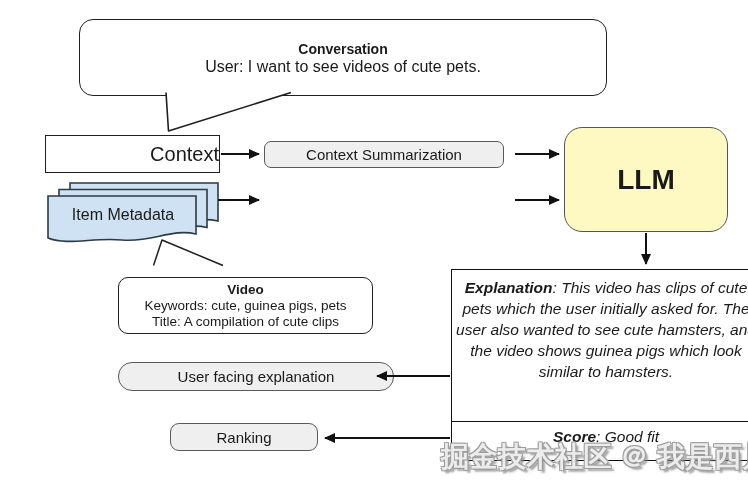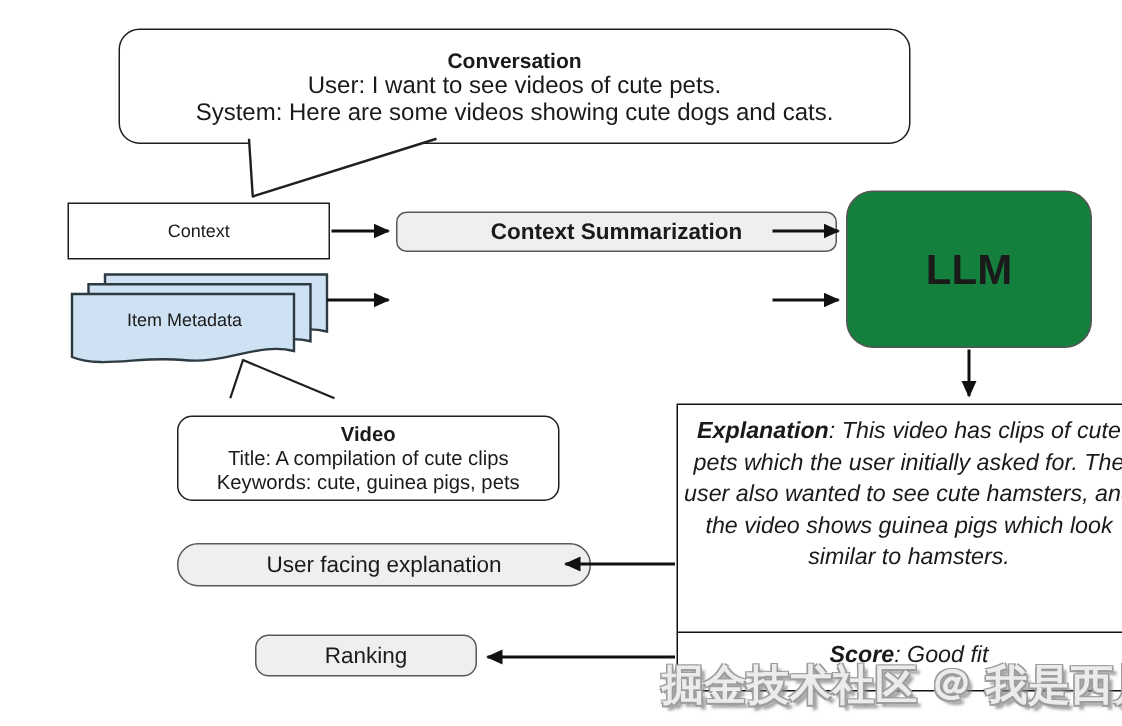--- a/index.html
+++ b/index.html
@@ -14,31 +14,31 @@
     display:flex;flex-direction:column;justify-content:center;align-items:center;
     text-align:center;z-index:1;
   }
   .bubble-title{font-weight:bold;font-size:14px;line-height:18px;}
   .bubble-line{font-size:16px;line-height:18px;white-space:nowrap;}
   .bubble-line.sm{font-size:13.5px;line-height:16.5px;}
   .bubble-title.sm{font-size:13.5px;line-height:17px;}
   
   .white-box{
     background:#fff;border:1.6px solid #1f1f1f;
-    display:flex;justify-content:center;align-items:center;
-    font-size:12px;z-index:1;
+    display:flex;justify-content:flex-end;align-items:center;
+    font-size:20px;z-index:1;
   }
   
   .gray-box{
     background:#efefef;border:1.5px solid #595959;border-radius:7px;
     display:flex;justify-content:center;align-items:center;
     font-size:15px;z-index:1;
   }
   .llm-box{
-    background:#15803d;border:1.6px solid #555;border-radius:18px;
+    background:#fef9c3;border:1.6px solid #555;border-radius:18px;
     display:flex;justify-content:center;align-items:center;
     font-size:28px;font-weight:bold;z-index:1;
   }
   
   .result-box{
     background:#fff;border:1.7px solid #111;z-index:1;
   }
   .expl-text{
     position:absolute;left:3px;right:3px;top:7px;
     font-size:15.5px;line-height:21px;text-align:center;
@@ -48,21 +48,21 @@
     position:absolute;left:0;right:0;top:151px;height:0;
     border-top:1.7px solid #111;
   }
   .score-text{
     position:absolute;left:0;right:0;top:158px;
     font-size:15.5px;text-align:center;
   }
   .score-text b{font-weight:bold;}
   
   .stack-label{
-    z-index:3;text-align:center;font-size:12px;
+    z-index:3;text-align:center;font-size:16px;
   }
   
   svg.overlay{position:absolute;left:0;top:0;z-index:2;pointer-events:none;}
   
   .watermark{
     z-index:6;font-size:28px;font-weight:bold;white-space:nowrap;
     color:#ececec;letter-spacing:0.5px;
     text-shadow:
       -1px -1px 0 #9d9d9d, 1px -1px 0 #9d9d9d,
       -1px 1px 0 #9d9d9d, 1px 1px 0 #9d9d9d,
@@ -70,42 +70,41 @@
   }
 </style>
 </head>
 <body>
 
 <div class="canvas">
 
   <div class="bubble abs" style="left:79px;top:19px;width:528px;height:77px;">
     <div class="bubble-title">Conversation</div>
     <div class="bubble-line">User: I want to see videos of cute pets.</div>
-    <div class="bubble-line">System: Here are some videos showing cute dogs and cats.</div>
   </div>
 
   <div class="white-box abs" style="left:45px;top:135px;width:175px;height:38px;">
     <span>Context</span>
   </div>
 
-  <div class="gray-box abs" style="left:264px;top:141px;width:294px;height:27px;font-weight:bold;">
+  <div class="gray-box abs" style="left:264px;top:141px;width:240px;height:27px;">
     <span>Context Summarization</span>
   </div>
 
 
   <div class="llm-box abs" style="left:564px;top:127px;width:164px;height:105px;">
     <span>LLM</span>
   </div>
 
   <div class="stack-label abs" style="left:50px;top:206px;width:146px;">Item Metadata</div>
 
   <div class="bubble abs" style="left:118px;top:263px;width:255px;height:57px;border-radius:10px;margin-top:14px;">
     <div class="bubble-title sm">Video</div>
+    <div class="bubble-line sm">Keywords: cute, guinea pigs, pets</div>
     <div class="bubble-line sm">Title: A compilation of cute clips</div>
-    <div class="bubble-line sm">Keywords: cute, guinea pigs, pets</div>
   </div>
 
   <div class="result-box abs" style="left:451px;top:269px;width:310px;height:192px;font-style:italic;">
     <div class="expl-text">
       <b>Explanation</b><span>: This video has clips of cute pets which the user initially asked for. The user also wanted to see cute hamsters, and the video shows guinea pigs which look similar to hamsters.</span>
     </div>
     <div class="divider"></div>
     <div class="score-text">
       <b>Score</b><span>: Good fit</span>
     </div>

